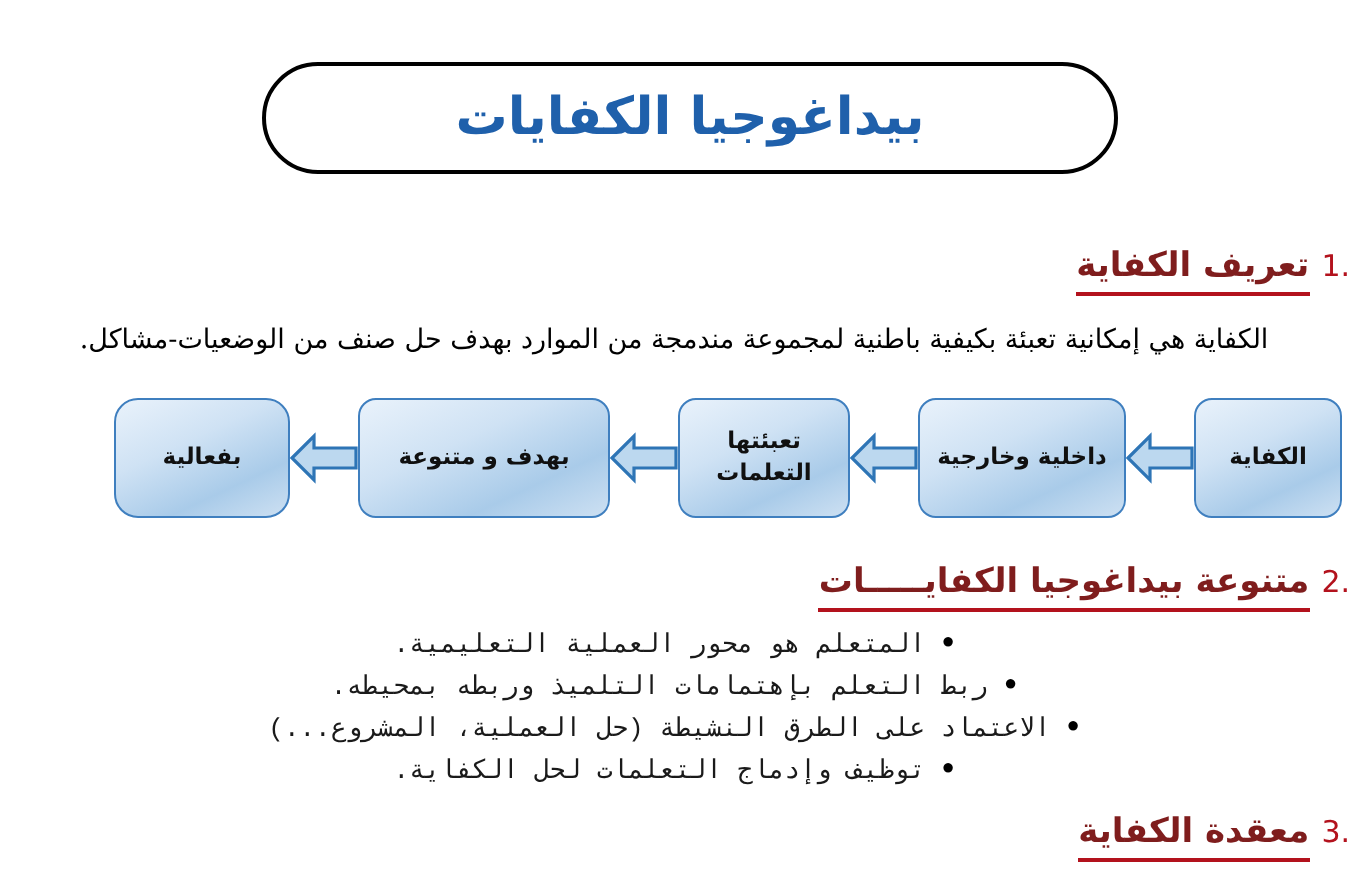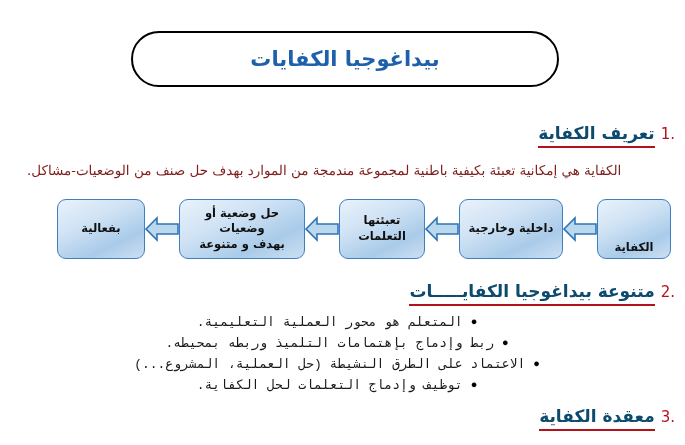--- a/index.html
+++ b/index.html
@@ -33,21 +33,21 @@
     height: 56px;
     border: 2px solid #000000;
     border-radius: 30px;
     background: #ffffff;
     display: flex;
     align-items: center;
     justify-content: center;
     box-sizing: border-box;
   }
   .title-text {
-    font-size: 21px;
+    font-size: 26px;
     font-weight: bold;
     color: #1f60ab;
     letter-spacing: 0px;
     direction: rtl;
     white-space: nowrap;
   }
 
   
   .section-heading {
     position: absolute;
@@ -60,41 +60,41 @@
   }
   .section-num {
     font-size: 15px;
     font-weight: normal;
     color: #b3121d;
     direction: ltr;
   }
   .section-title {
     font-size: 17px;
     font-weight: bold;
-    color: #0c4a6e;
+    color: #7f1d1d;
     border-bottom: 2px solid #b3121d;
     padding-bottom: 2px;
     line-height: 1.15;
   }
 
   #heading-1 { right: 10px; top: 124px; }
   #heading-2 { right: 10px; top: 282px; }
   #heading-3 { right: 10px; top: 407px; }
 
   
   .definition {
     position: absolute;
     right: 38px;
     top: 160px;
     width: 620px;
     direction: rtl;
-    text-align: left;
+    text-align: center;
     font-size: 13.5px;
     font-family: "DejaVu Serif", "Liberation Serif", serif;
-    color: #7f1d1d;
+    color: #000000;
     line-height: 1.5;
     white-space: nowrap;
   }
 
   
   .flow {
     position: absolute;
     left: 0px;
     top: 196px;
     width: 685px;
@@ -131,25 +131,25 @@
     display: flex;
     align-items: center;
     justify-content: center;
   }
   .flow-arrow svg { display: block; }
 
   .sp-start { flex: none; width: 14px; }
   .sp-end   { flex: none; width: 12px; }
 
   
-  #box-1 { width: 74px; align-items: flex-end; }
+  #box-1 { width: 74px; }
   #box-2 { width: 104px; }
   #box-3 { width: 86px; }
   #box-4 { width: 126px; }
-  #box-5 { width: 88px; }
+  #box-5 { width: 88px; border-radius: 12px; }
 
   
   .bullets {
     position: absolute;
     right: 38px;
     top: 312px;
     width: 620px;
     direction: rtl;
     list-style: none;
     margin: 0;
@@ -226,21 +226,20 @@
     </div>
 
     <div class="flow-arrow">
       <svg width="34" height="26" viewBox="0 0 34 26" aria-hidden="true">
         <polygon points="1,13 12,2 12,8 33,8 33,18 12,18 12,24" fill="#bcd8ef" stroke="#2e75b6" stroke-width="1.6" stroke-linejoin="miter"></polygon>
       </svg>
     </div>
 
     <div class="flow-box" id="box-4">
       <span>
-        <span class="line">حل وضعية أو وضعيات</span>
         <span class="line">بهدف و متنوعة</span>
       </span>
     </div>
 
     <div class="flow-arrow">
       <svg width="34" height="26" viewBox="0 0 34 26" aria-hidden="true">
         <polygon points="1,13 12,2 12,8 33,8 33,18 12,18 12,24" fill="#bcd8ef" stroke="#2e75b6" stroke-width="1.6" stroke-linejoin="miter"></polygon>
       </svg>
     </div>
 
@@ -256,21 +255,21 @@
   <div class="section-heading" id="heading-2">
     <span class="section-num">2.</span>
     <span class="section-title">متنوعة بيداغوجيا الكفايـــــات</span>
   </div>
 
   <ul class="bullets">
     <li>
       <span class="bullet-dot">●</span><span class="bullet-text">المتعلم هو محور العملية التعليمية.</span>
     </li>
     <li>
-      <span class="bullet-dot">●</span><span class="bullet-text">ربط وإدماج بإهتمامات التلميذ وربطه بمحيطه.</span>
+      <span class="bullet-dot">●</span><span class="bullet-text">ربط التعلم بإهتمامات التلميذ وربطه بمحيطه.</span>
     </li>
     <li>
       <span class="bullet-dot">●</span><span class="bullet-text">الاعتماد على الطرق النشيطة (حل العملية، المشروع...)</span>
     </li>
     <li>
       <span class="bullet-dot">●</span><span class="bullet-text">توظيف وإدماج التعلمات لحل الكفاية.</span>
     </li>
   </ul>
 
   <div class="section-heading" id="heading-3">

